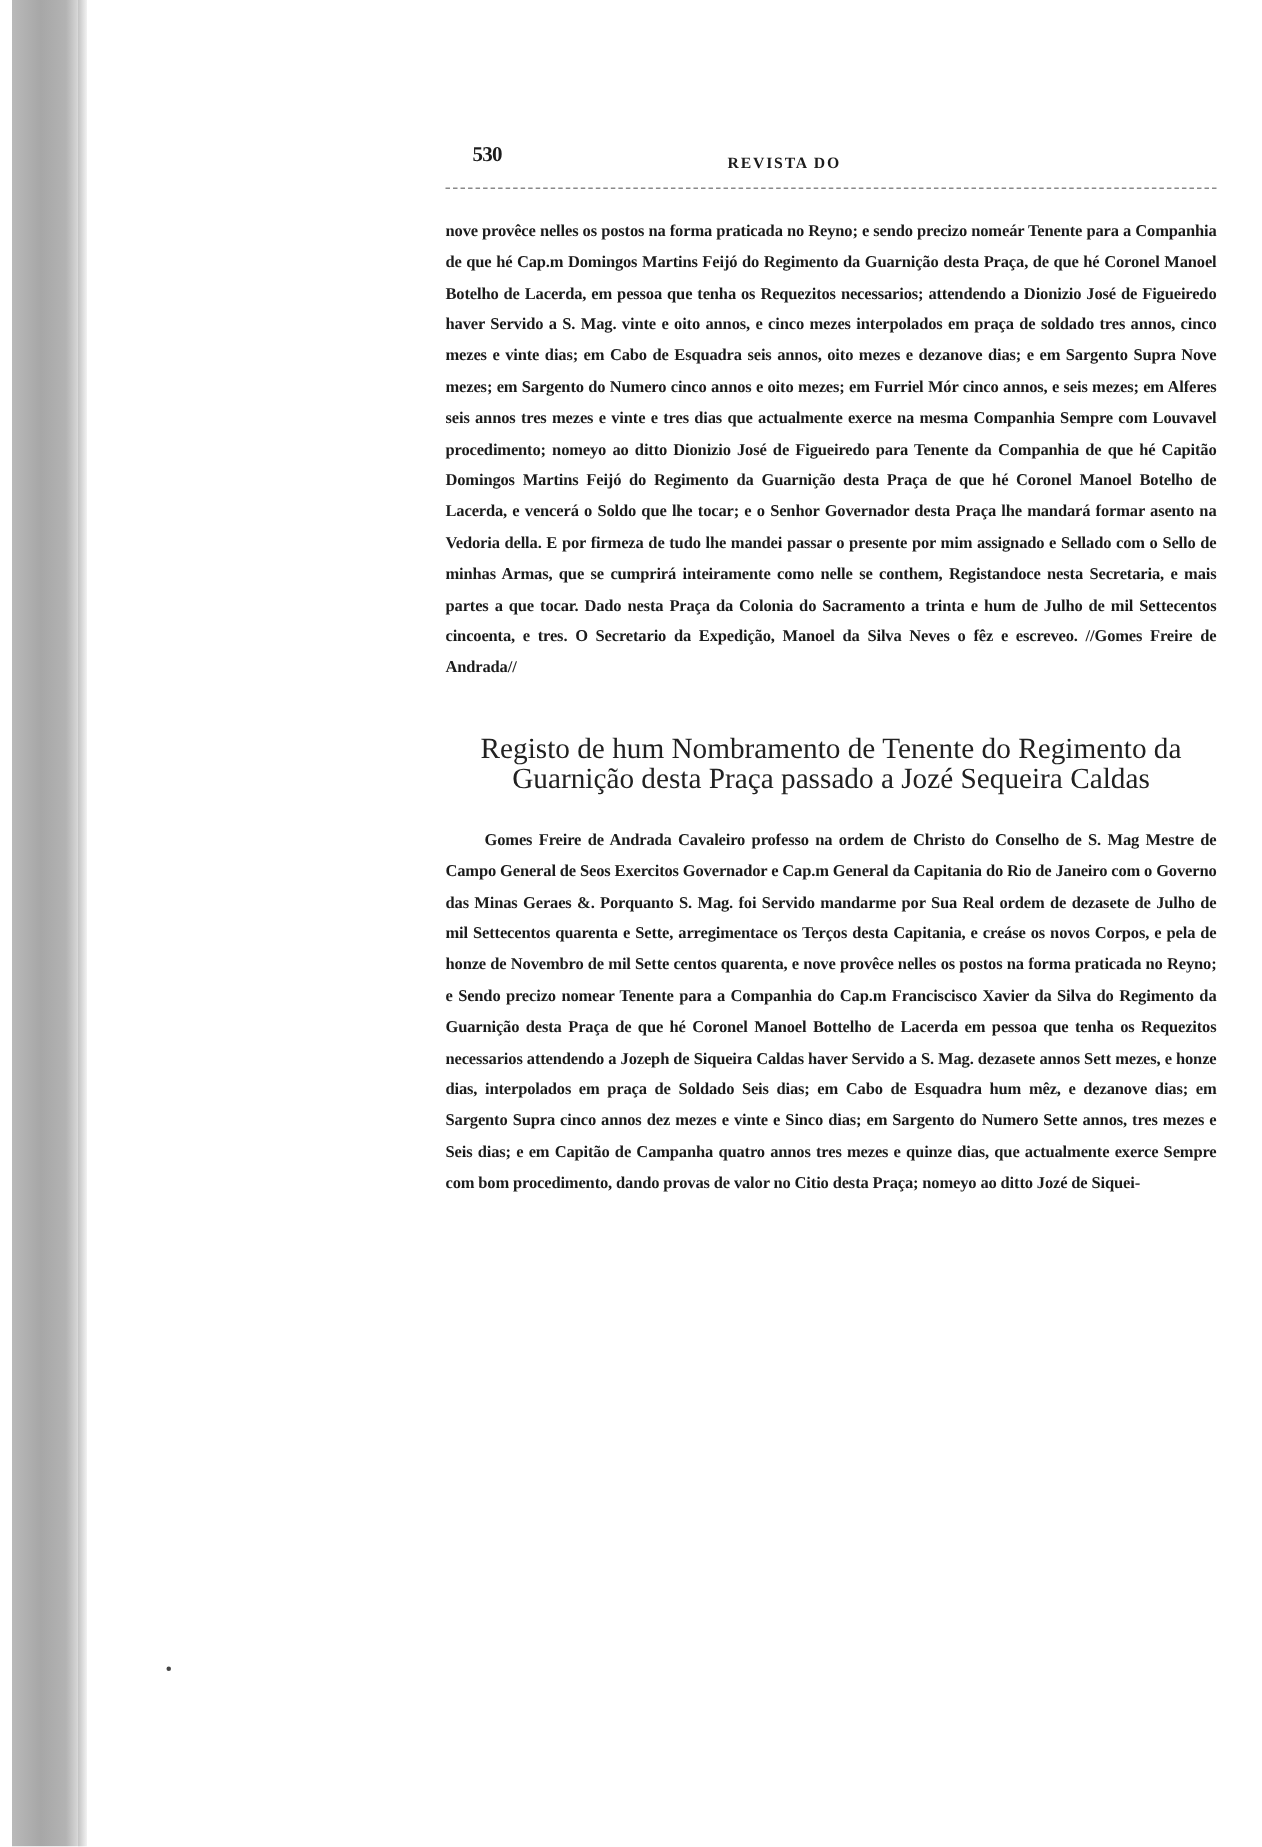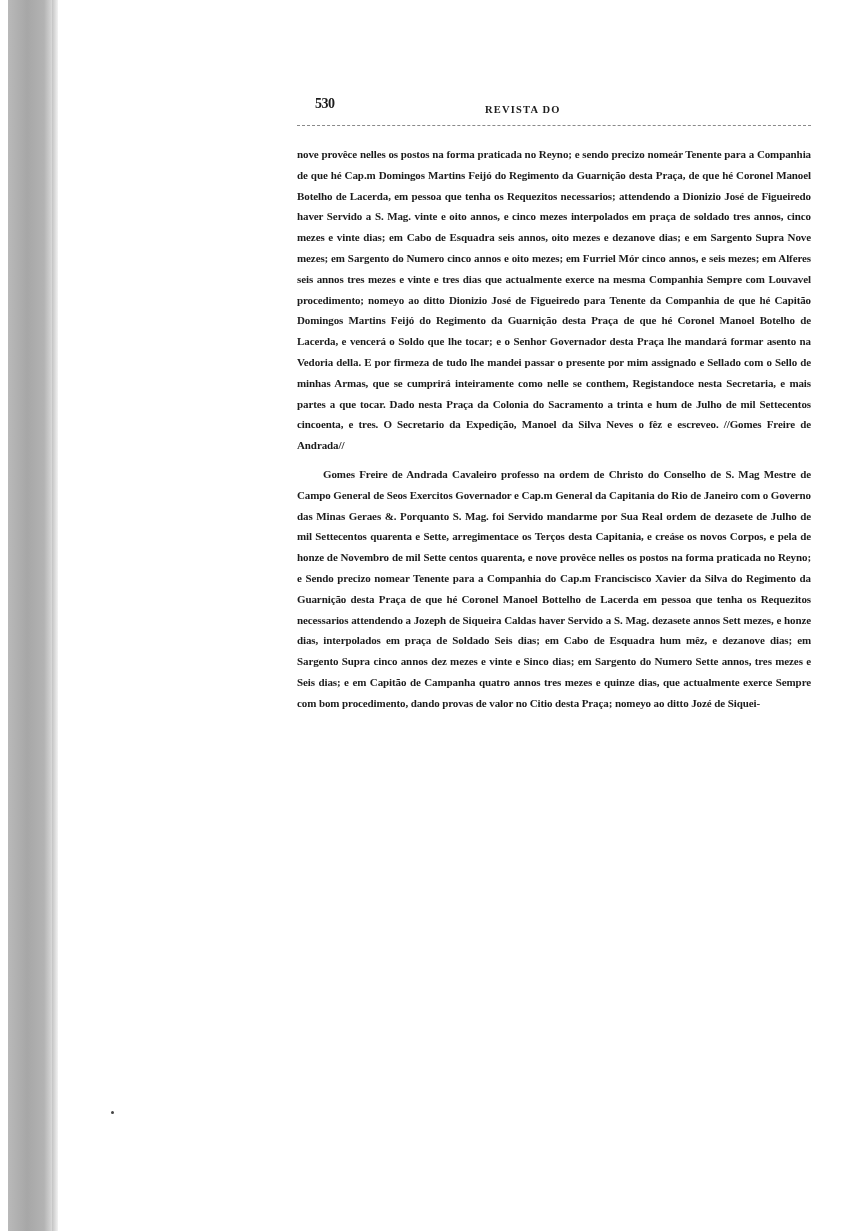--- a/index.html
+++ b/index.html
@@ -45,38 +45,42 @@
     text-align: justify; font-weight: bold;
     letter-spacing: -0.1px;
   }
   .body-text p { margin: 0; }
   .section-heading {
     margin: 34px 0 0 0;
     font-size: 19.5px; line-height: 20px;
     text-align: center; font-weight: normal;
     color: #222;
   }
-  .body-text.second { margin-top: 8px; }
+  .body-text.second { margin-top: 20px; }
   .indent { text-indent: 26px; }
 </style>
 </head>
 <body>
 
 <div class="binding-shadow"></div>
 <div class="binding-edge"></div>
 <div class="speck"></div>
 
 <div class="page">
   <div class="running-head">
     <span class="page-number">530</span>
     <span class="running-title">REVISTA DO</span>
     <div class="head-rule"></div>
   </div>
 
   <div class="body-text">
     <p>nove provêce nelles os postos na forma praticada no Reyno; e sendo precizo nomeár Tenente para a Companhia de que hé Cap.m Domingos Martins Feijó do Regimento da Guarnição desta Praça, de que hé Coronel Manoel Botelho de Lacerda, em pessoa que tenha os Requezitos necessarios; attendendo a Dionizio José de Figueiredo haver Servido a S. Mag. vinte e oito annos, e cinco mezes interpolados em praça de soldado tres annos, cinco mezes e vinte dias; em Cabo de Esquadra seis annos, oito mezes e dezanove dias; e em Sargento Supra Nove mezes; em Sargento do Numero cinco annos e oito mezes; em Furriel Mór cinco annos, e seis mezes; em Alferes seis annos tres mezes e vinte e tres dias que actualmente exerce na mesma Companhia Sempre com Louvavel procedimento; nomeyo ao ditto Dionizio José de Figueiredo para Tenente da Companhia de que hé Capitão Domingos Martins Feijó do Regimento da Guarnição desta Praça de que hé Coronel Manoel Botelho de Lacerda, e vencerá o Soldo que lhe tocar; e o Senhor Governador desta Praça lhe mandará formar asento na Vedoria della. E por firmeza de tudo lhe mandei passar o presente por mim assignado e Sellado com o Sello de minhas Armas, que se cumprirá inteiramente como nelle se conthem, Registandoce nesta Secretaria, e mais partes a que tocar. Dado nesta Praça da Colonia do Sacramento a trinta e hum de Julho de mil Settecentos cincoenta, e tres. O Secretario da Expedição, Manoel da Silva Neves o fêz e escreveo. //Gomes Freire de Andrada//</p>
   </div>
 
+  <h2 class="section-heading">
+    <span>Registo de hum Nombramento de Tenente do Regimento da</span><br>
+    <span>Guarnição desta Praça passado a Jozé Sequeira Caldas</span>
+  </h2>
 
   <div class="body-text second">
     <p class="indent">Gomes Freire de Andrada Cavaleiro professo na ordem de Christo do Conselho de S. Mag Mestre de Campo General de Seos Exercitos Governador e Cap.m General da Capitania do Rio de Janeiro com o Governo das Minas Geraes &amp;. Porquanto S. Mag. foi Servido mandarme por Sua Real ordem de dezasete de Julho de mil Settecentos quarenta e Sette, arregimentace os Terços desta Capitania, e creáse os novos Corpos, e pela de honze de Novembro de mil Sette centos quarenta, e nove provêce nelles os postos na forma praticada no Reyno; e Sendo precizo nomear Tenente para a Companhia do Cap.m Franciscisco Xavier da Silva do Regimento da Guarnição desta Praça de que hé Coronel Manoel Bottelho de Lacerda em pessoa que tenha os Requezitos necessarios attendendo a Jozeph de Siqueira Caldas haver Servido a S. Mag. dezasete annos Sett mezes, e honze dias, interpolados em praça de Soldado Seis dias; em Cabo de Esquadra hum mêz, e dezanove dias; em Sargento Supra cinco annos dez mezes e vinte e Sinco dias; em Sargento do Numero Sette annos, tres mezes e Seis dias; e em Capitão de Campanha quatro annos tres mezes e quinze dias, que actualmente exerce Sempre com bom procedimento, dando provas de valor no Citio desta Praça; nomeyo ao ditto Jozé de Siquei-</p>
   </div>
 </div>
 
 </body></html>

